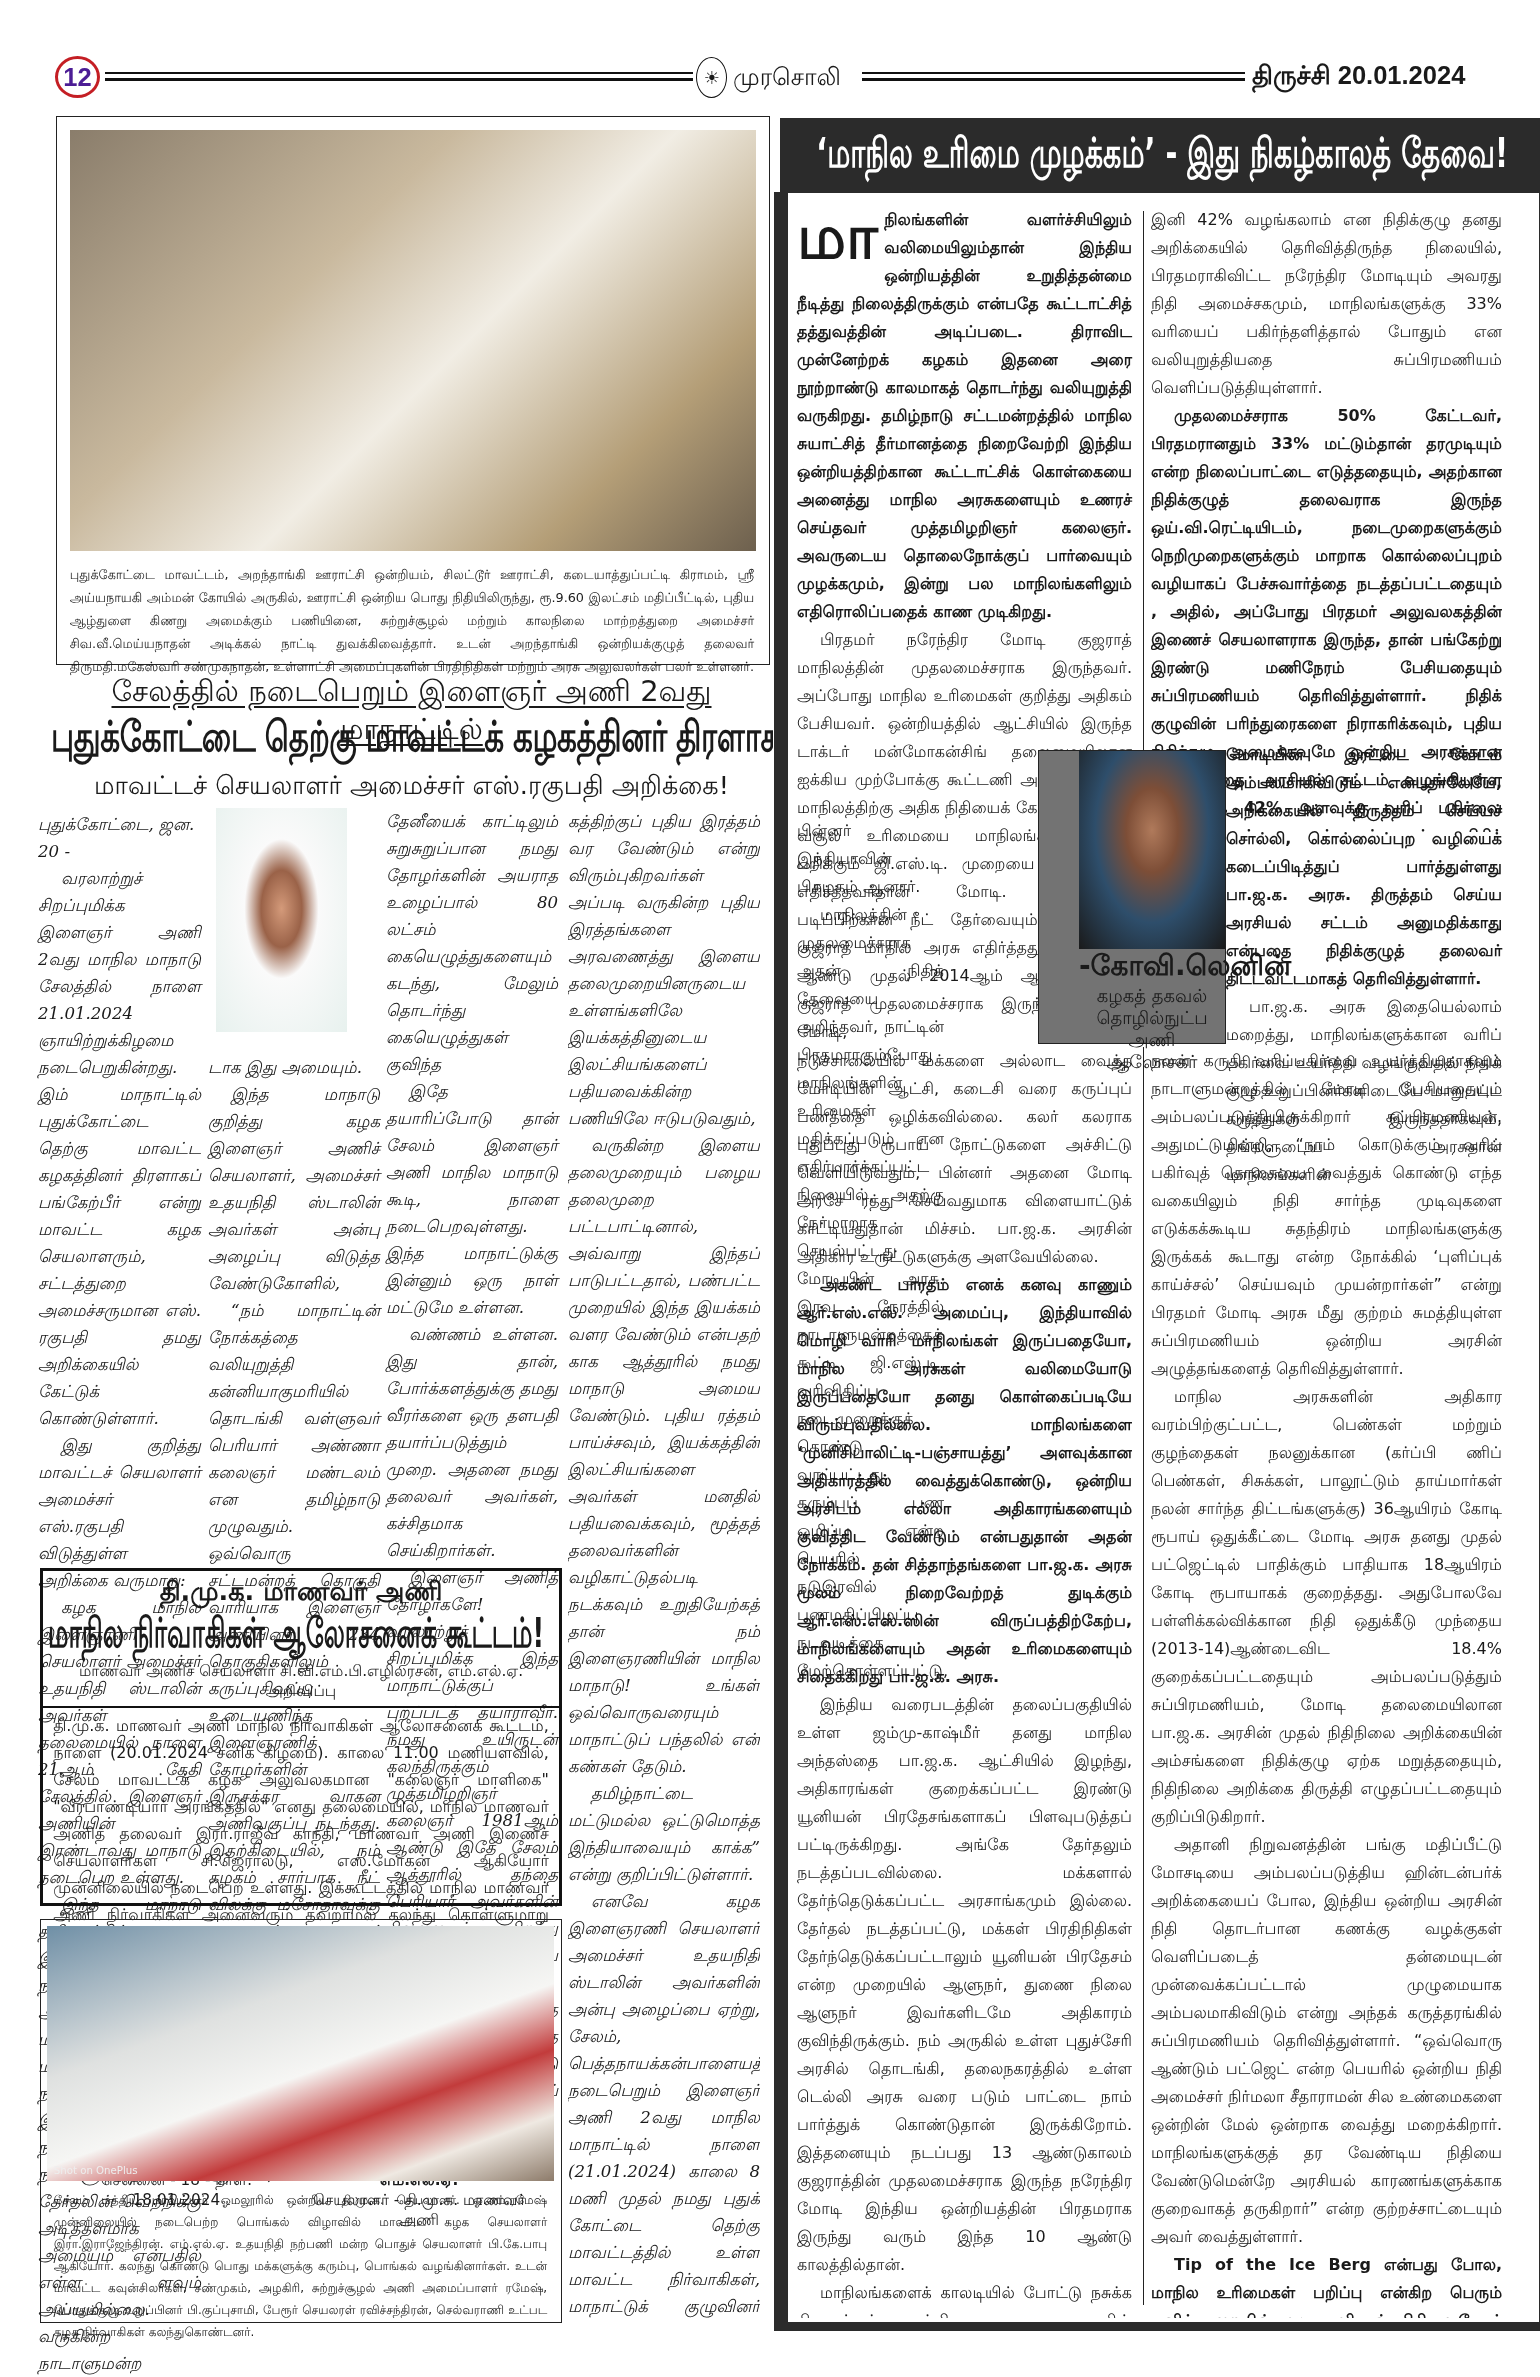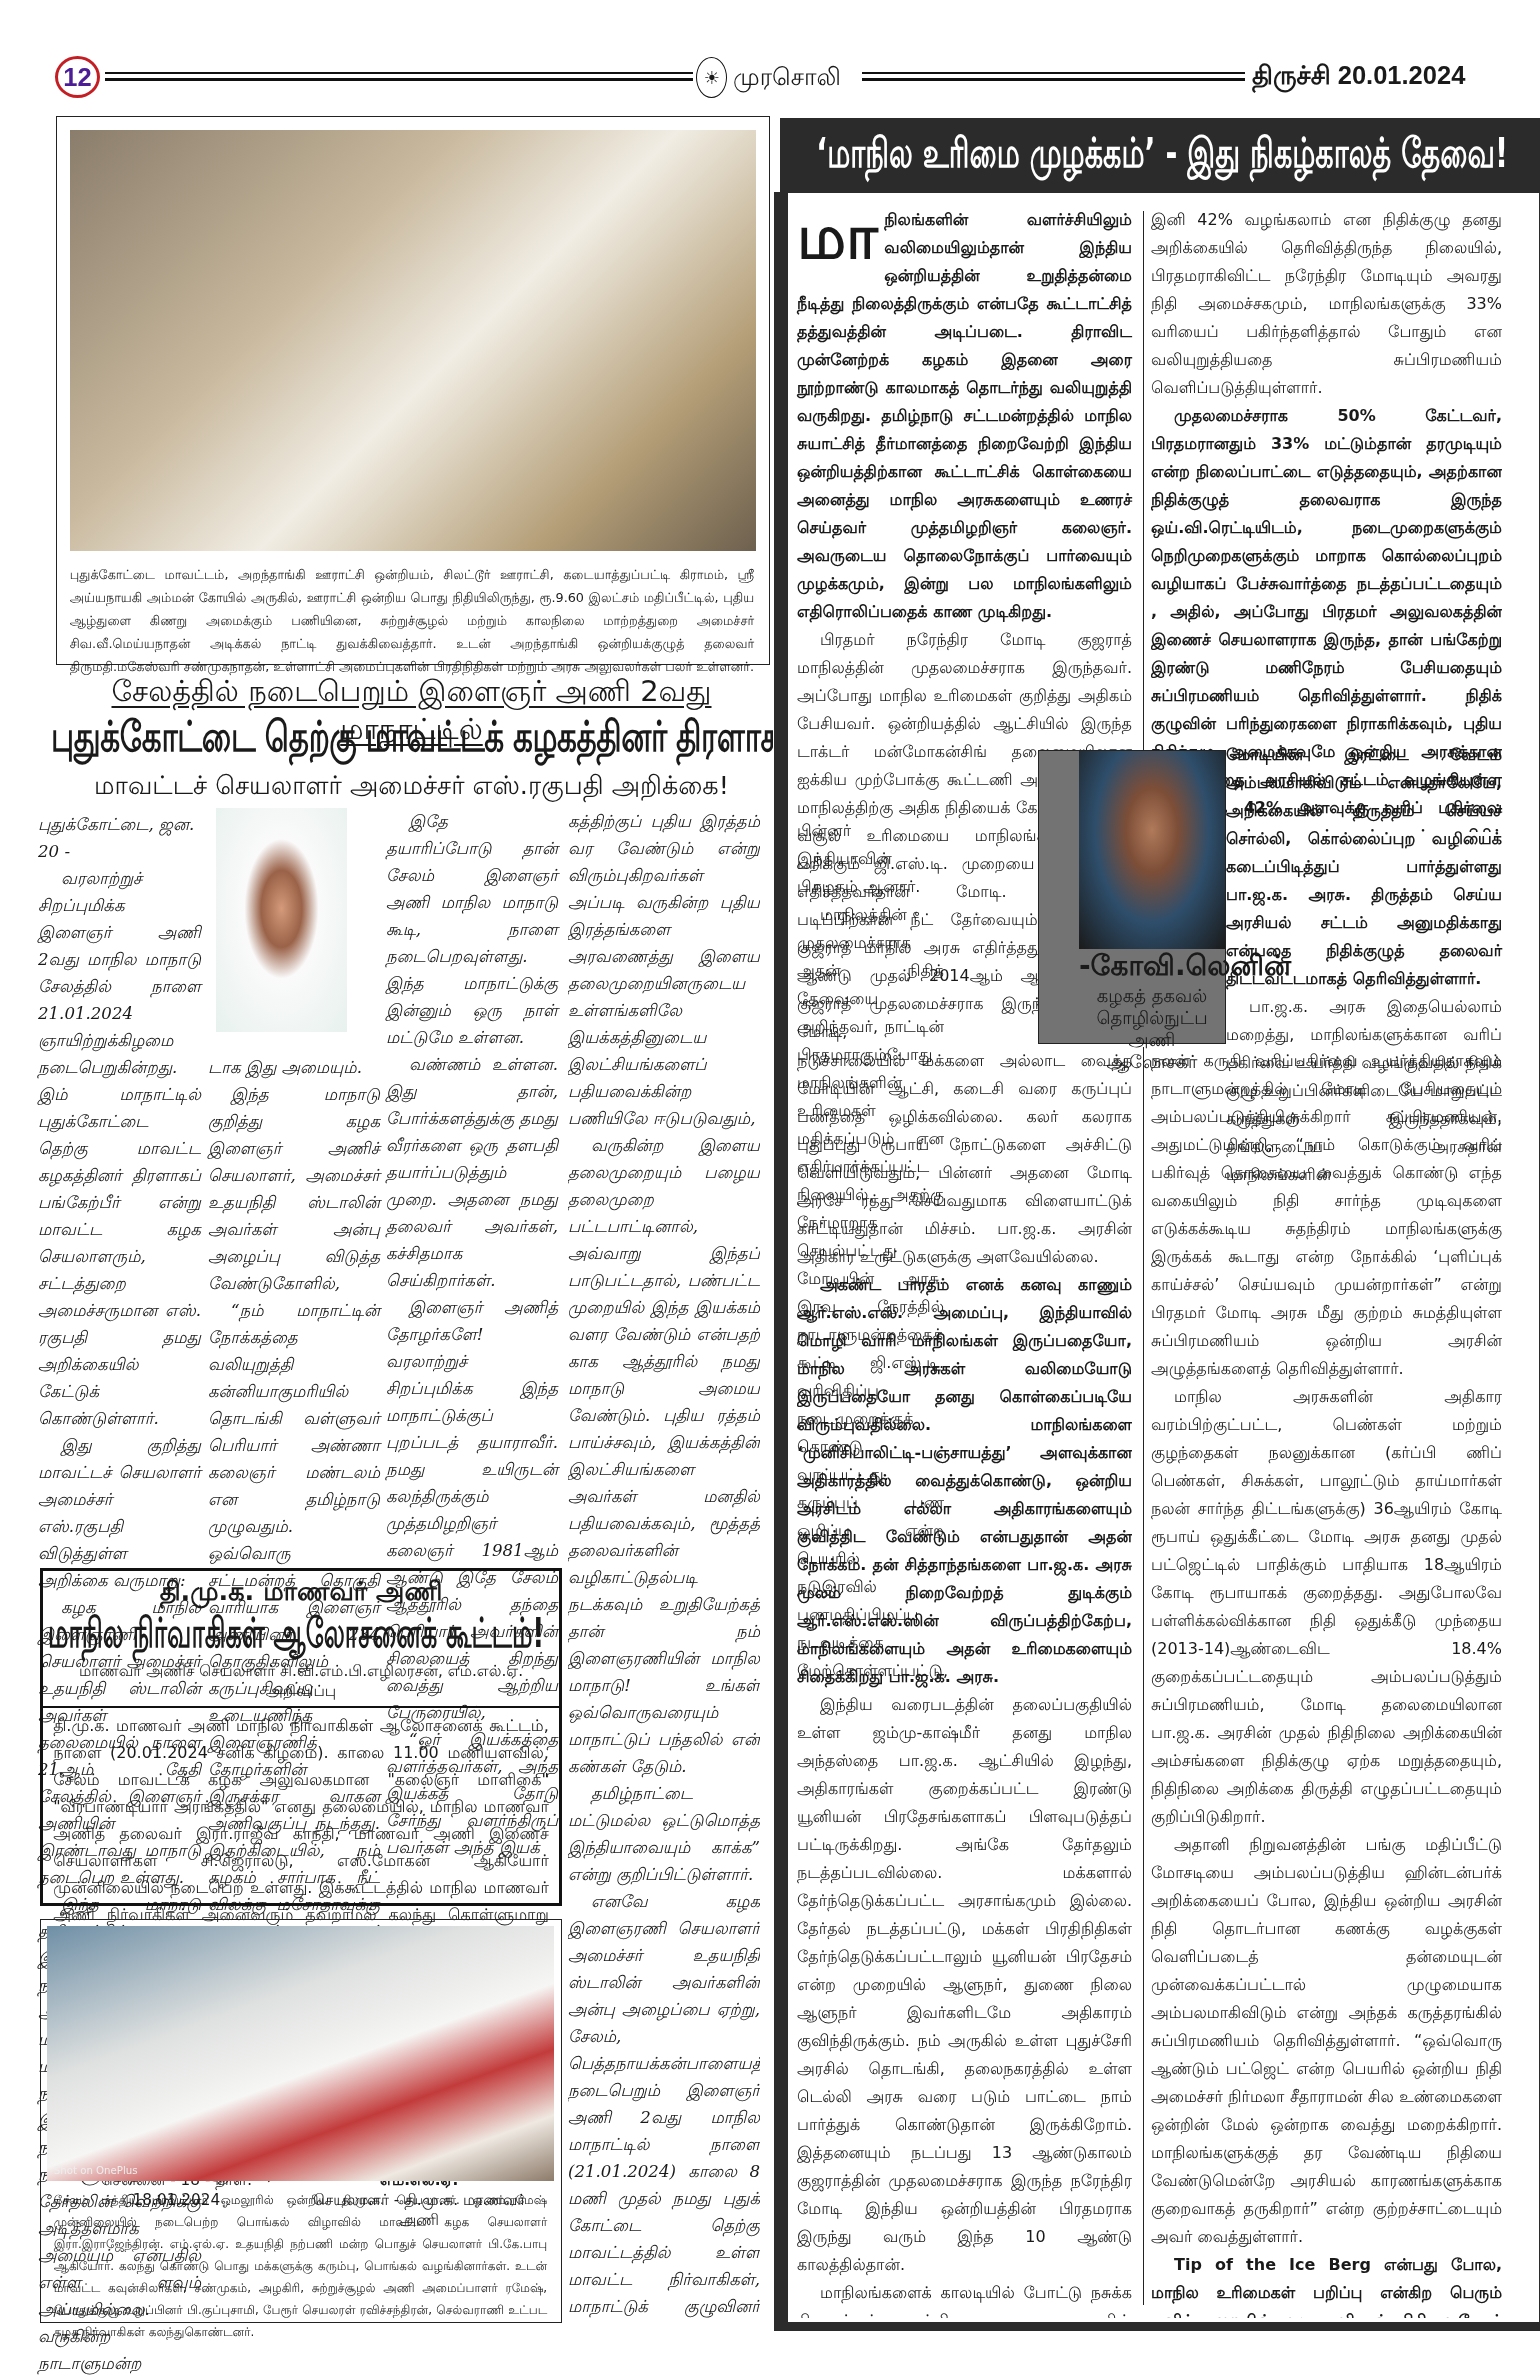--- a/index.html
+++ b/index.html
@@ -77,20 +77,21 @@
 </div>
 
 <div class="abs portrait" style="left:216px;top:808px;width:131px;height:224px;"></div>
 <div class="abs col" style="left:208px;top:1054px;width:172px;">
   <p class="noind">டாக இது அமையும்.</p>
   <p>இந்த மாநாடு குறித்து கழக இளைஞர் அணிச் செயலாளர், அமைச்சர் உதயநிதி ஸ்டாலின் அவர்கள் அன்பு அழைப்பு விடுத்த வேண்டுகோளில்,</p>
   <p>“நம் மாநாட்டின் நோக்கத்தை வலியுறுத்தி கன்னியாகுமரியில் தொடங்கி வள்ளுவர் பெரியார் அண்ணா கலைஞர் மண்டலம் என தமிழ்நாடு முழுவதும். ஒவ்வொரு சட்டமன்றத் தொகுதி வாரியாக இளைஞர் அணியினர் 234 தொகுதிகளிலும் கருப்புசிவப்பு உடையணிந்த இளைஞரணித் தோழர்களின் இருசக்கர வாகன அணிவகுப்பு நடந்தது. இதற்கிடையில், நம் கழகம் சார்பாக நீட் விலக்கு மசோதாவுக்கு குடியரசுத் தலைவர் ஒப்புதல் அளிக்க வலியுறுத்தி 50 லட்சம் கையெழுத்துகளைப் பெற்று அதனை சேலம் மாநாட்டில் நம் கழகத் தலைவர் அவர்களிடம் ஒப் படைக்கலாம் என்று திட்டமிட்டோம். ஆனால்,</p>
 </div>
 
 <div class="abs col" style="left:386px;top:808px;width:172px;">
+  <p class="noind">தேனீயைக் காட்டிலும் சுறுசுறுப்பான நமது தோழர்களின் அயராத உழைப்பால் 80 லட்சம் கையெழுத்துகளையும் கடந்து, மேலும் தொடர்ந்து கையெழுத்துகள் குவிந்த</p>
   <p>இதே தயாரிப்போடு தான் சேலம் இளைஞர் அணி மாநில மாநாடு கூடி, நாளை நடைபெறவுள்ளது. இந்த மாநாட்டுக்கு இன்னும் ஒரு நாள் மட்டுமே உள்ளன.</p>
   <p>வண்ணம் உள்ளன. இது தான், போர்க்களத்துக்கு தமது வீரர்களை ஒரு தளபதி தயார்ப்படுத்தும் முறை. அதனை நமது தலைவர் அவர்கள், கச்சிதமாக செய்கிறார்கள்.</p>
   <p>இளைஞர் அணித் தோழர்களே! வரலாற்றுச் சிறப்புமிக்க இந்த மாநாட்டுக்குப் புறப்படத் தயாராவீர். நமது உயிருடன் கலந்திருக்கும் முத்தமிழறிஞர் கலைஞர் 1981ஆம் ஆண்டு இதே சேலம் ஆத்தூரில் தந்தை பெரியார் அவர்களின் சிலையைத் திறந்து வைத்து ஆற்றிய பேருரையில்,</p>
   <p>“ஓர் இயக்கத்தை வளர்த்தவர்கள், அந்த இயக்கத் தோடு சேர்ந்து வளர்ந்திருப் பவர்கள் அந்த இயக்</p>
 </div>
 
 <div class="abs col" style="left:568px;top:808px;width:192px;height:1513px;overflow:hidden;">
   <p class="noind">கத்திற்குப் புதிய இரத்தம் வர வேண்டும் என்று விரும்புகிறவர்கள் அப்படி வருகின்ற புதிய இரத்தங்களை அரவணைத்து இளைய தலைமுறையினருடைய உள்ளங்களிலே இயக்கத்தினுடைய இலட்சியங்களைப் பதியவைக்கின்ற பணியிலே ஈடுபடுவதும்,</p>
   <p>வருகின்ற இளைய தலைமுறையும் பழைய தலைமுறை பட்டபாட்டினால், அவ்வாறு இந்தப் பாடுபட்டதால், பண்பட்ட முறையில் இந்த இயக்கம் வளர வேண்டும் என்பதற் காக ஆத்தூரில் நமது மாநாடு அமைய வேண்டும். புதிய ரத்தம் பாய்ச்சவும், இயக்கத்தின் இலட்சியங்களை அவர்கள் மனதில் பதியவைக்கவும், மூத்தத் தலைவர்களின் வழிகாட்டுதல்படி நடக்கவும் உறுதியேற்கத் தான் நம் இளைஞரணியின் மாநில மாநாடு! உங்கள் ஒவ்வொருவரையும் மாநாட்டுப் பந்தலில் என் கண்கள் தேடும்.</p>
   <p>தமிழ்நாட்டை மட்டுமல்ல ஒட்டுமொத்த இந்தியாவையும் காக்க” என்று குறிப்பிட்டுள்ளார்.</p>

